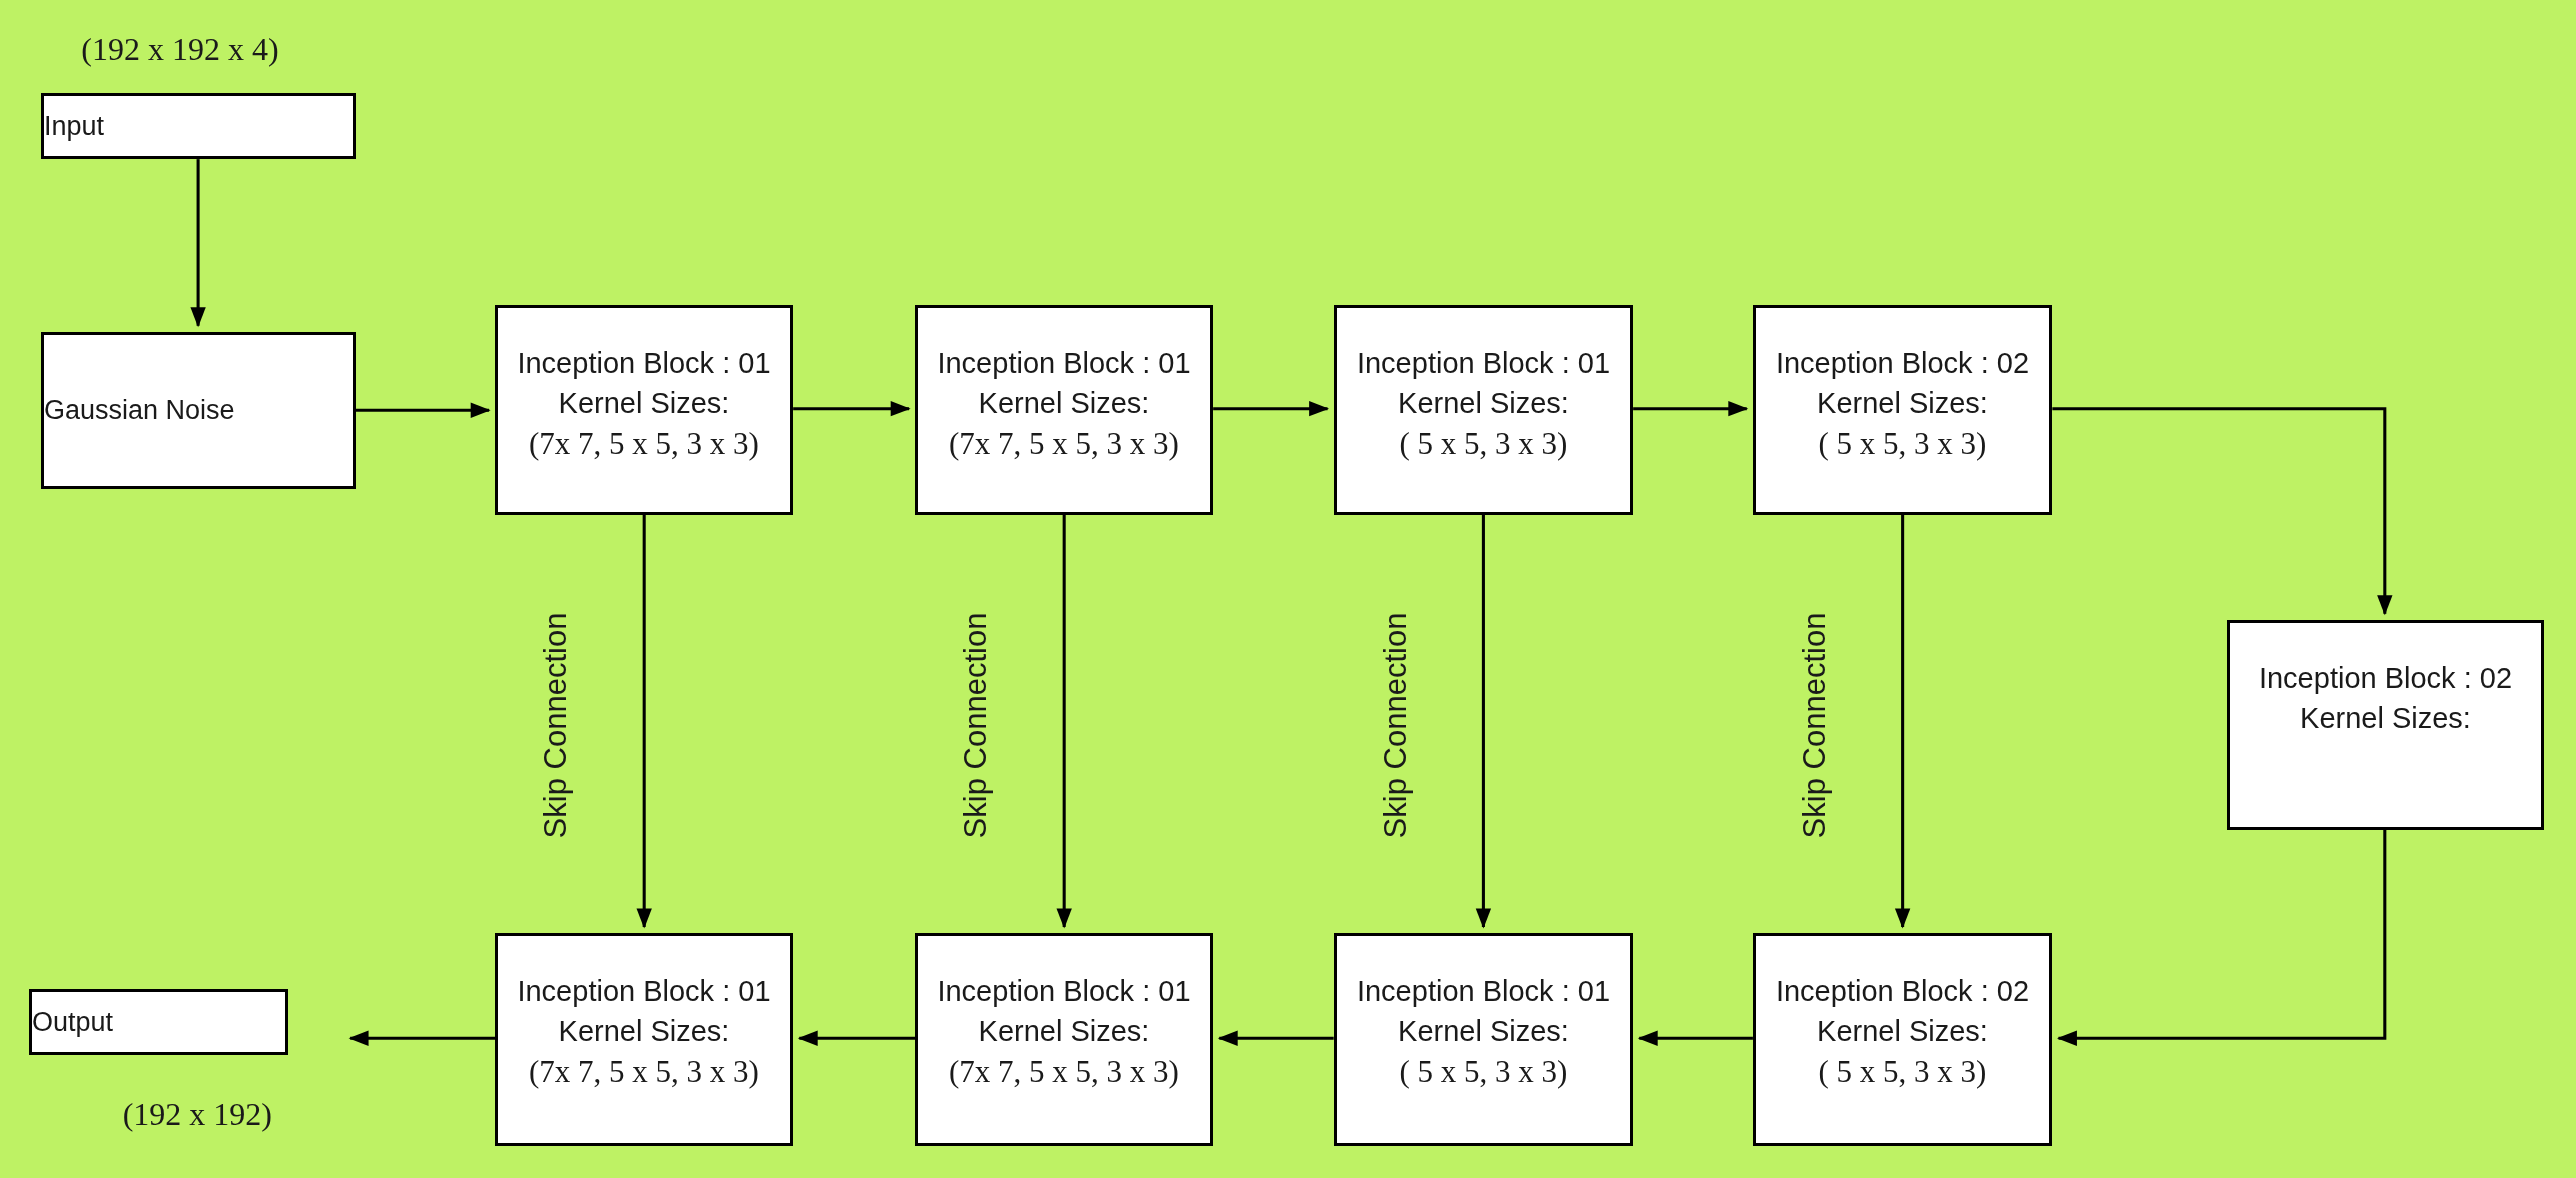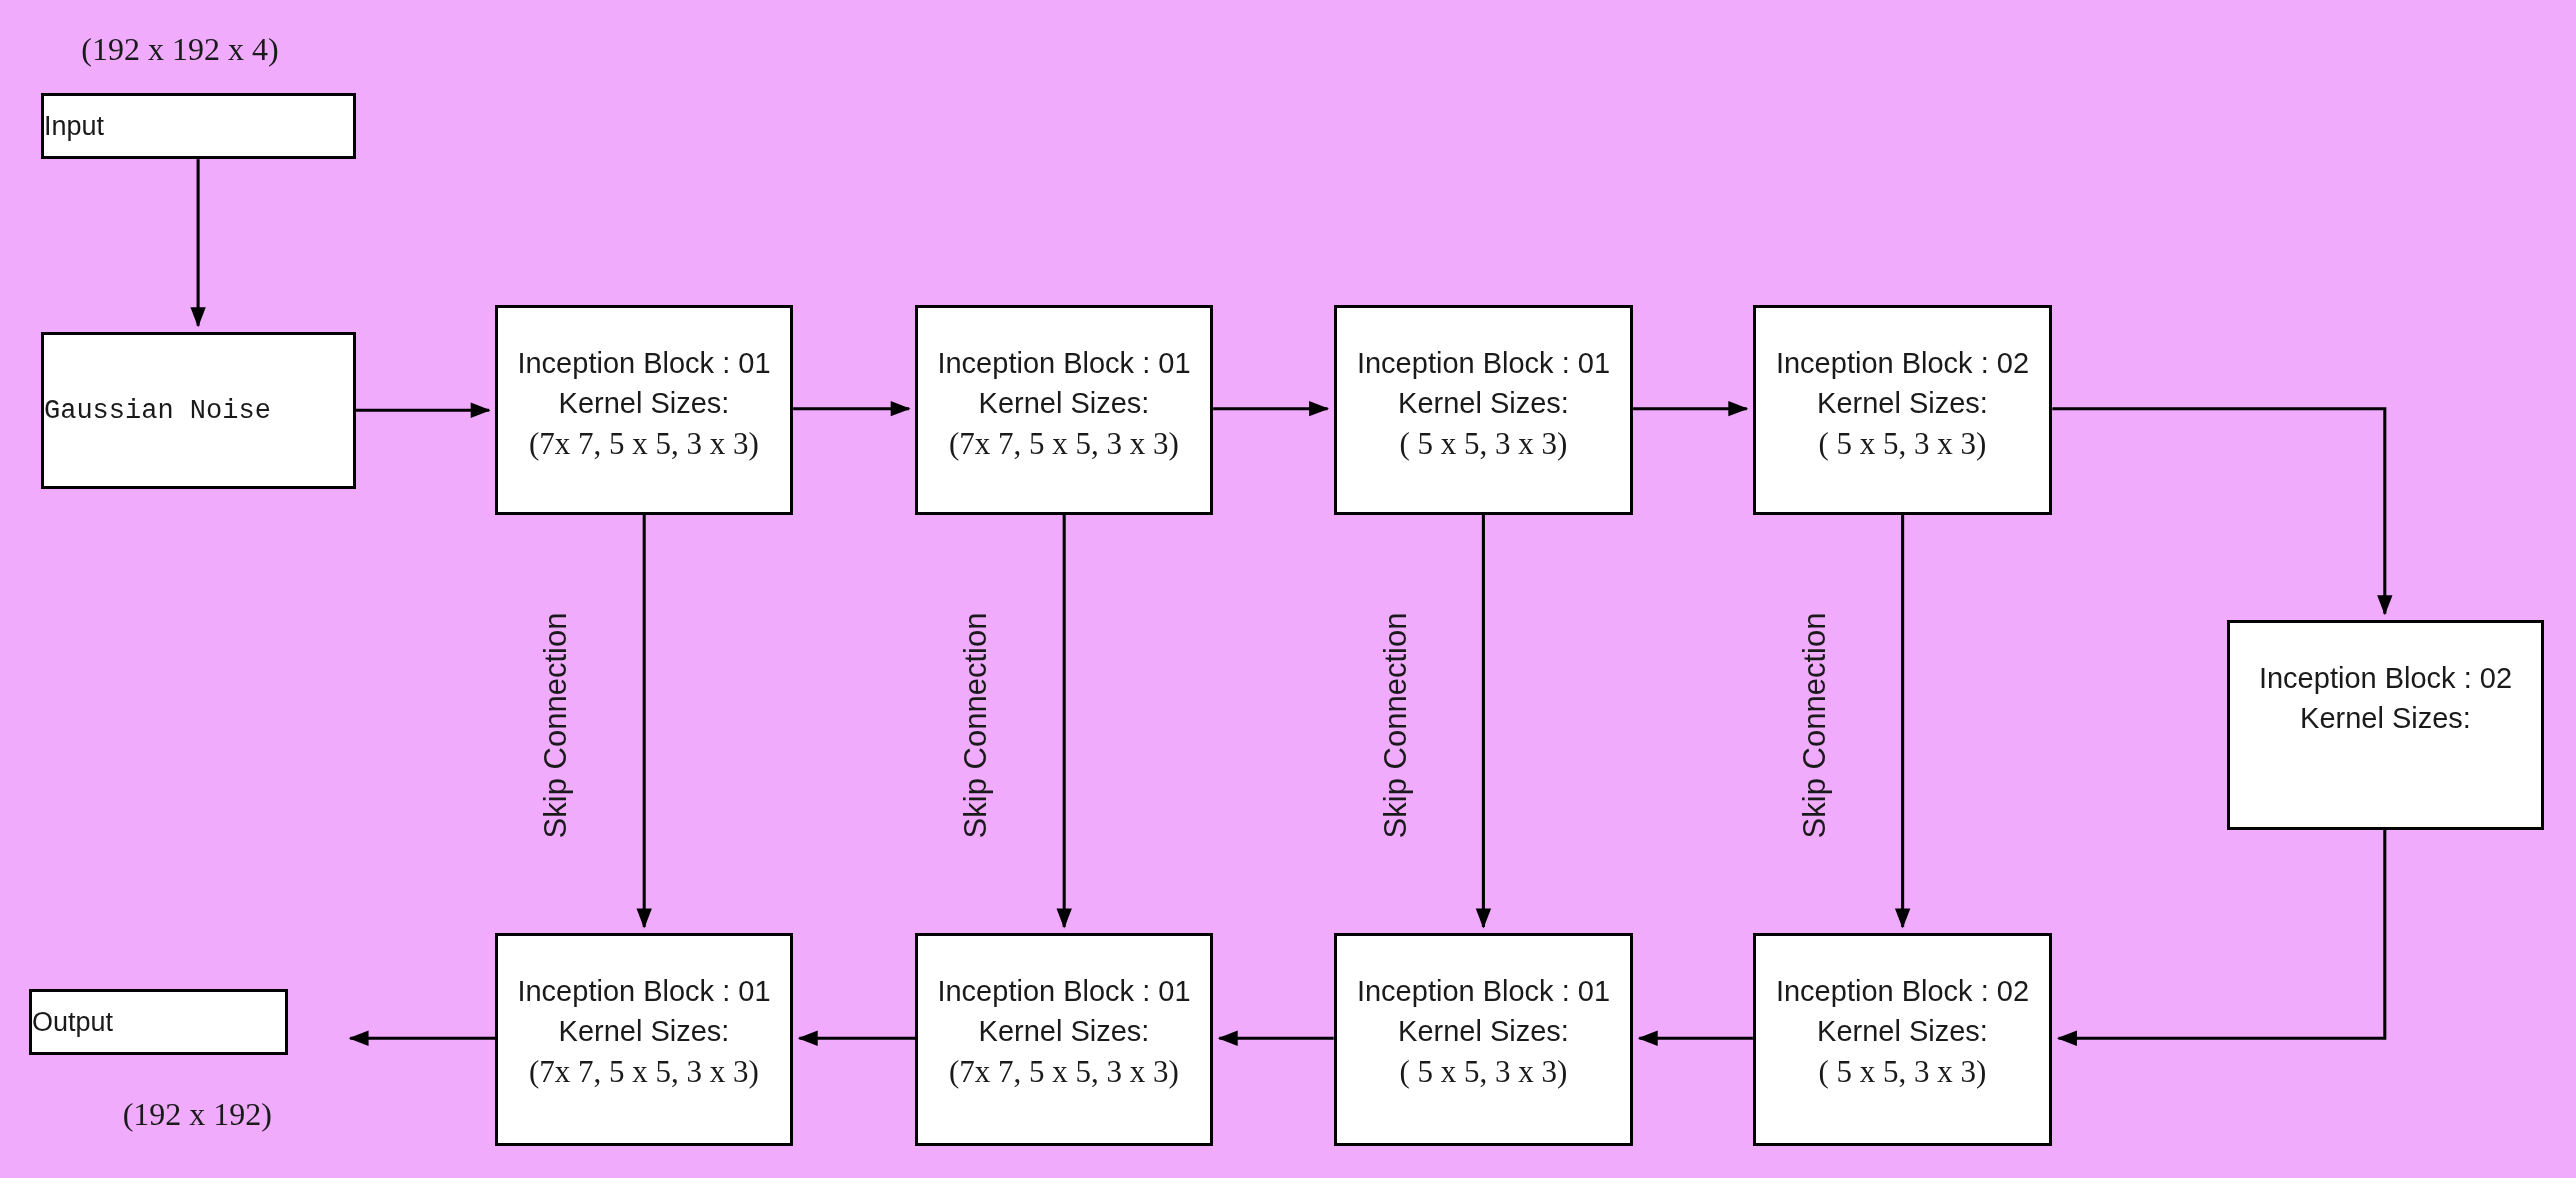--- a/index.html
+++ b/index.html
@@ -1,20 +1,20 @@
 <!DOCTYPE html>
 <html style="font-size:12.3px"><head>
 <meta charset="utf-8">
 <style>
   html, body { margin: 0; padding: 0; background: #ffffff; }
   #canvas {
     position: relative;
     width: 2576px;
     height: 1179px;
-    background: #f0abfc;
+    background: #bef264;
     font-family: "Liberation Sans", sans-serif;
     color: #1a1a1a;
     overflow: hidden;
   }
   #connectors {
     position: absolute;
     left: 0; top: 0;
     width: 2576px; height: 1179px;
   }
   .smallbox {
@@ -96,21 +96,21 @@
     <line x1="645" y1="1352" x2="456" y2="1352" stroke="#000" stroke-width="4" marker-end="url(#arrow)"></line>
   </svg>
 
   <div class="shapelabel" style="left:65px; top:31px;">(192 x 192 x 4)</div>
   <div class="shapelabel" style="left:42px; top:1096px;text-align:right;">(192 x 192)</div>
 
   <div class="smallbox" style="left:41px; top:93px; width:315px; height:66px;">
     <span>Input</span>
   </div>
 
-  <div class="smallbox" style="left:41px; top:332px; width:315px; height:157px;font-family:Liberation Mono, monospace;">
+  <div class="smallbox" style="left:41px; top:332px; width:315px; height:157px;">
     <span>Gaussian Noise</span>
   </div>
 
   <div class="smallbox" style="left:29px; top:989px; width:259px; height:66px;">
     <span>Output</span>
   </div>
 
   <div class="block" style="left:495px; top:305px; width:298px; height:210px;">
     <div class="bt">Inception Block : 01</div>
     <div class="bt">Kernel Sizes:</div>

